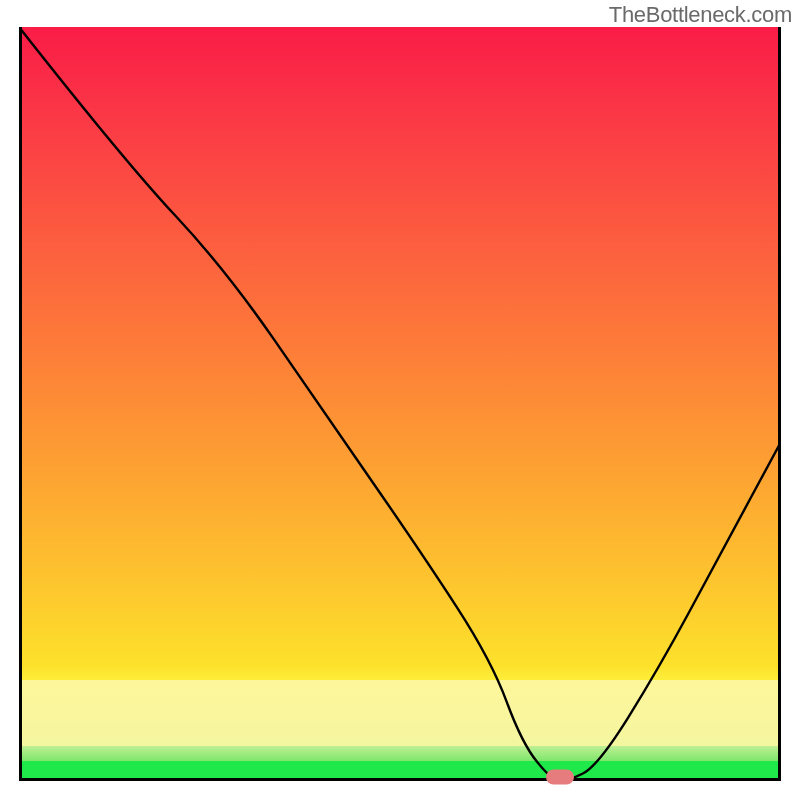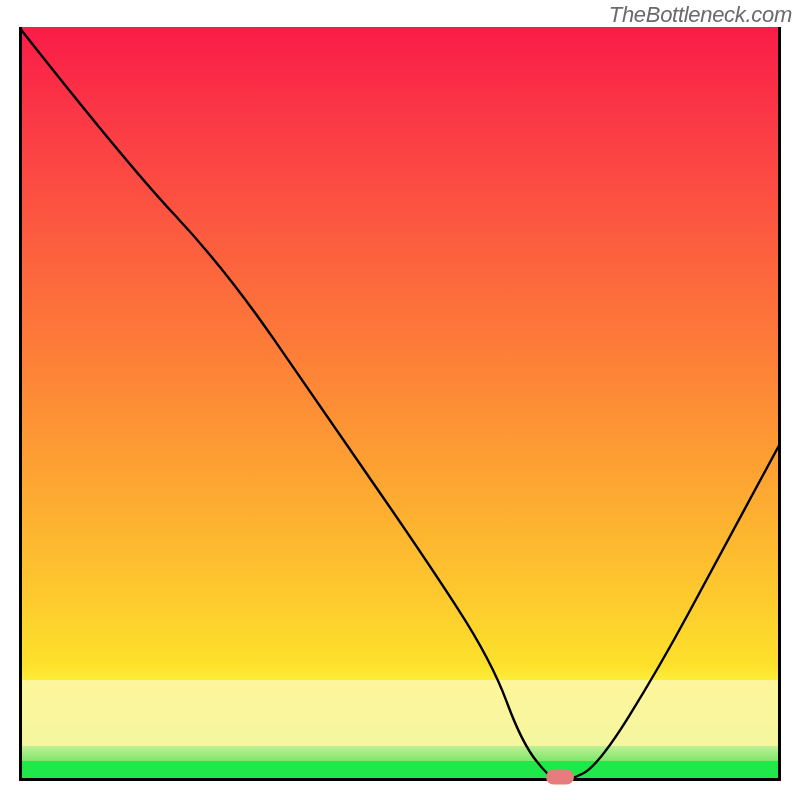--- a/index.html
+++ b/index.html
@@ -8,21 +8,20 @@
     width: 800px;
     height: 800px;
     overflow: hidden;
     background: #ffffff;
     font-family: Arial, Helvetica, sans-serif;
   }
   .stage {
     position: relative;
     width: 800px;
     height: 736px;
-    font-style: italic;
   }
   .watermark {
     position: absolute;
     top: 2px;
     right: 8px;
     font-size: 22px;
     font-weight: 500;
     color: #6a6a6a;
     letter-spacing: -0.3px;
     z-index: 30;

